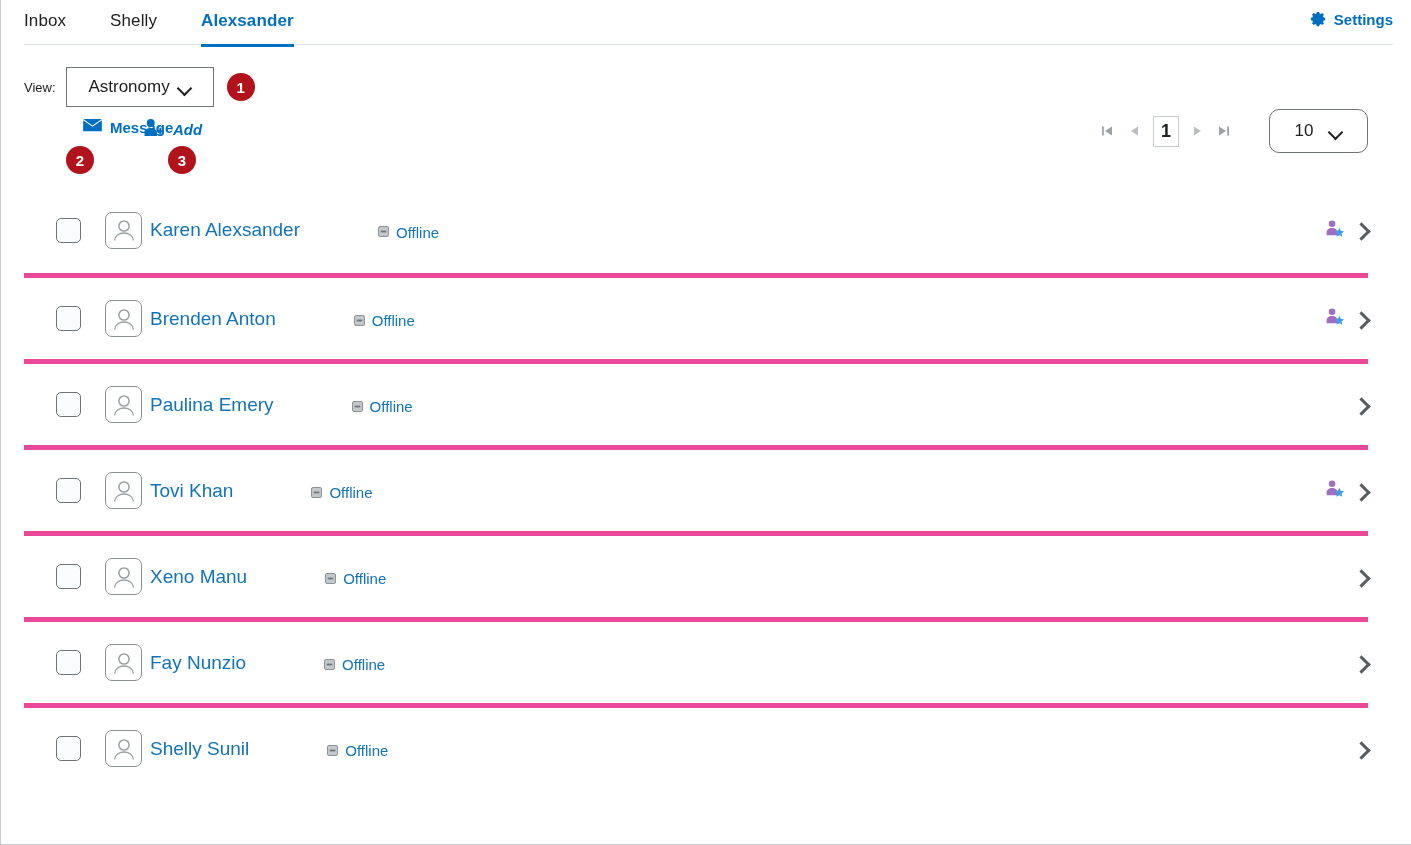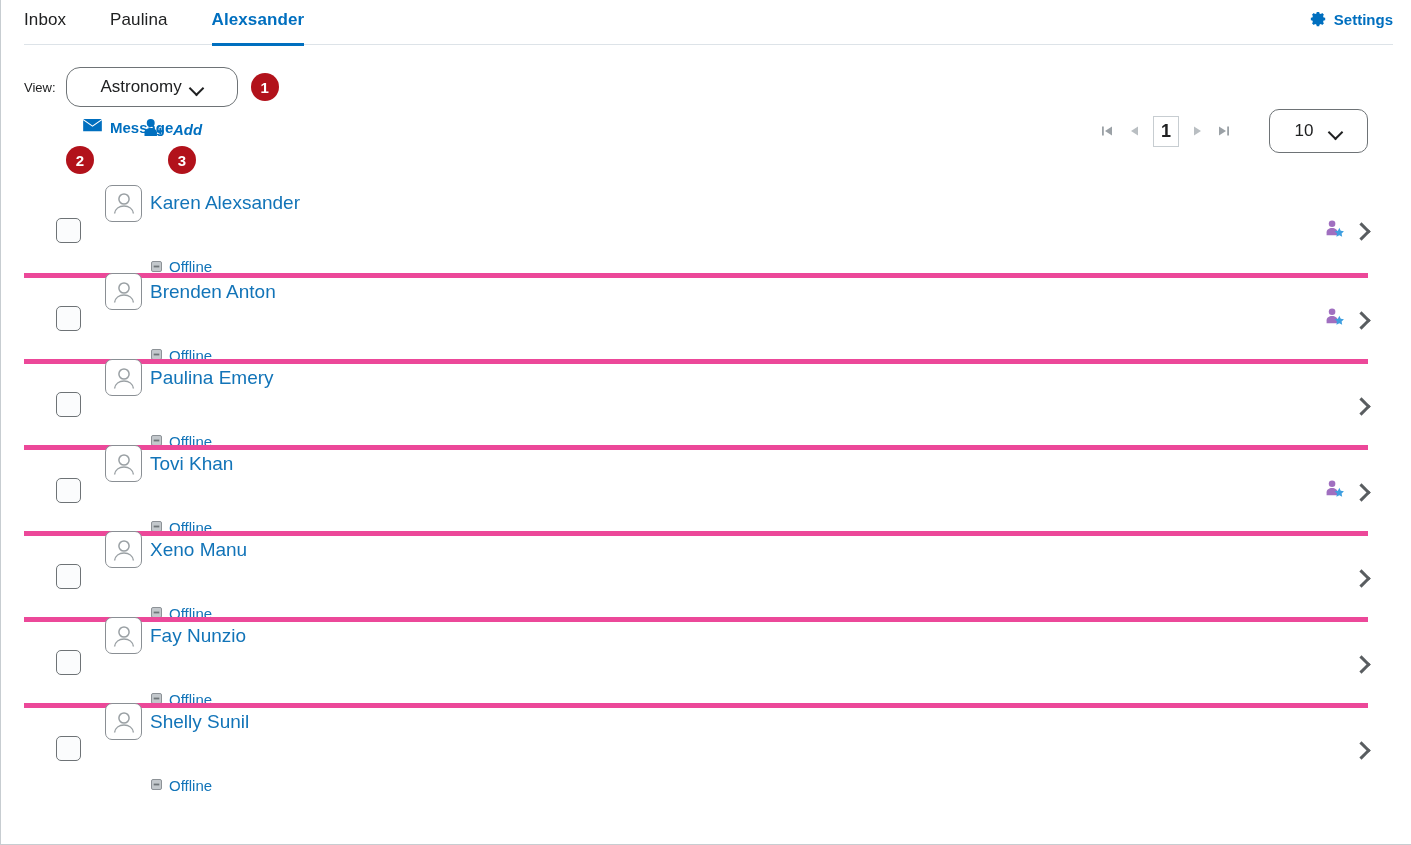--- a/index.html
+++ b/index.html
@@ -22,21 +22,21 @@
     border-right: none;
   }
 
   
   .tabbar {
     position: relative;
     height: 45px;
     margin: 0 18px 8px 23px;
     border-bottom: 1px solid #dde3e8;
     display: flex;
-    align-items: flex-end;
+    align-items: center;
   }
   .tab {
     position: relative;
     font-size: 17px;
     color: #202122;
     padding: 11px 0 14px 0;
     margin-right: 44px;
     cursor: pointer;
     white-space: nowrap;
     letter-spacing: .1px;
@@ -71,24 +71,24 @@
     margin: 22px 0 0 23px;
     height: 40px;
   }
   .view-label {
     font-size: 13px;
     color: #202122;
     margin-right: 10px;
   }
   .select-box {
     position: relative;
-    width: 172px;
+    width: 148px;
     height: 40px;
     border: 1px solid #6e7376;
-    border-radius: 14px;
+    border-radius: 0;
     background: #fff;
     display: flex;
     align-items: center;
     justify-content: center;
     cursor: pointer;
   }
   .select-box .sel-text {
     font-size: 17px;
     color: #202122;
     margin-right: 8px;
@@ -205,21 +205,20 @@
     border-radius: 5px;
     background: #fbfcfd;
     margin-left: 32px;
     flex: none;
     cursor: pointer;
   }
 
   .person {
     margin-left: 24px;
     display: flex;
-    flex-direction: column;
     justify-content: center;
     gap: 32px;
   }
   .person-top {
     display: flex;
     align-items: center;
     gap: 8px;
   }
   .avatar {
     width: 37px; height: 37px;
@@ -267,21 +266,21 @@
     transform: rotate(45deg);
   }
 </style>
 </head>
 <body>
 
 <div class="page">
 
   <div class="tabbar">
     <div class="tab"><span>Inbox</span></div>
-    <div class="tab"><span>Paulina</span></div>
+    <div class="tab"><span>Shelly</span></div>
     <div class="tab active"><span>Alexsander</span></div>
 
     <div class="settings-link">
       <span>
         <svg width="19" height="19" viewBox="0 0 20 20">
             <path fill="#006fbf" d="M10 6.3a3.7 3.7 0 1 0 0 7.4 3.7 3.7 0 0 0 0-7.4zm0 5.6a1.9 1.9 0 1 1 0-3.8 1.9 1.9 0 0 1 0 3.8z"></path>
             <path fill="#006fbf" d="M18.1 8.2l-1.7-.3a6.6 6.6 0 0 0-.6-1.5l1-1.4-1.8-1.8-1.4 1a6.6 6.6 0 0 0-1.5-.6L11.8 2H9.2l-.3 1.6c-.5.1-1 .3-1.5.6l-1.4-1-1.8 1.8 1 1.4c-.3.5-.5 1-.6 1.5L3 8.2v2.6l1.6.3c.1.5.3 1 .6 1.5l-1 1.4 1.8 1.8 1.4-1c.5.3 1 .5 1.5.6l.3 1.6h2.6l.3-1.6c.5-.1 1-.3 1.5-.6l1.4 1 1.8-1.8-1-1.4c.3-.5.5-1 .6-1.5l1.7-.3V8.2z"></path>
           </svg>
       </span>
       <span>Settings</span>

